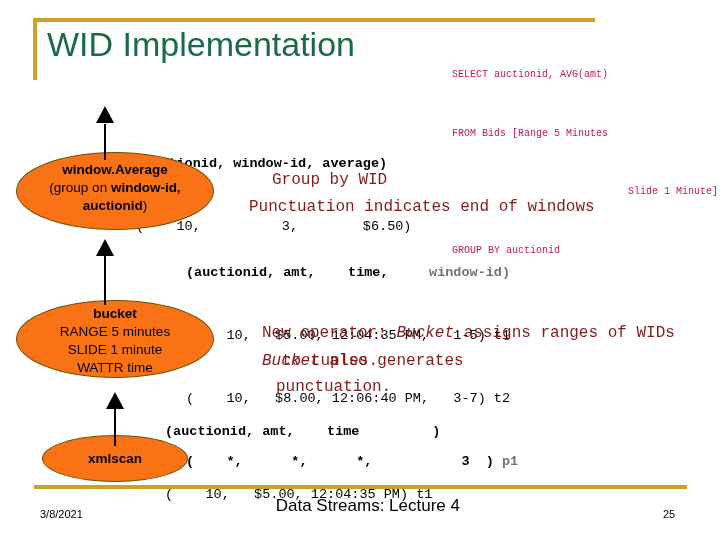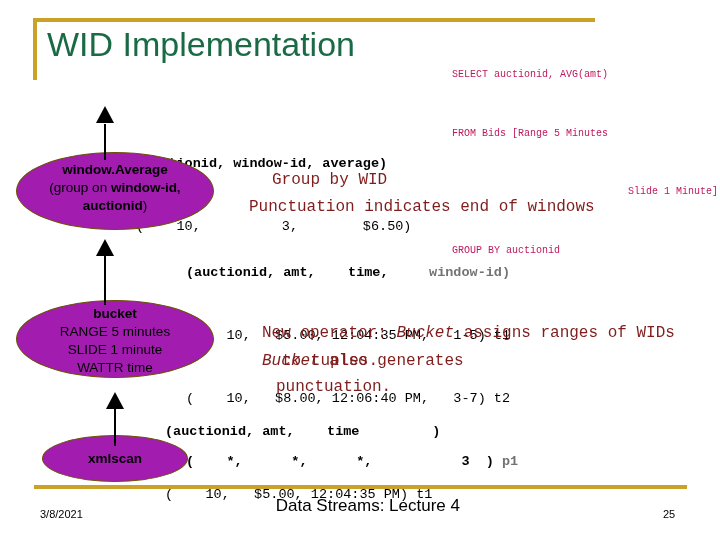--- a/index.html
+++ b/index.html
@@ -87,21 +87,21 @@
   
   #low-table {
     position: absolute;
     left: 165px;
     top: 379px;
   }
 
   
   .ellipse {
     position: absolute;
-    background: #a21caf;
+    background: #f97316;
     border: 1px solid #6b5200;
     border-radius: 50%;
     box-sizing: border-box;
     text-align: center;
     color: #000;
   }
   #op-window-average {
     left: 16px;
     top: 152px;
     width: 198px;

